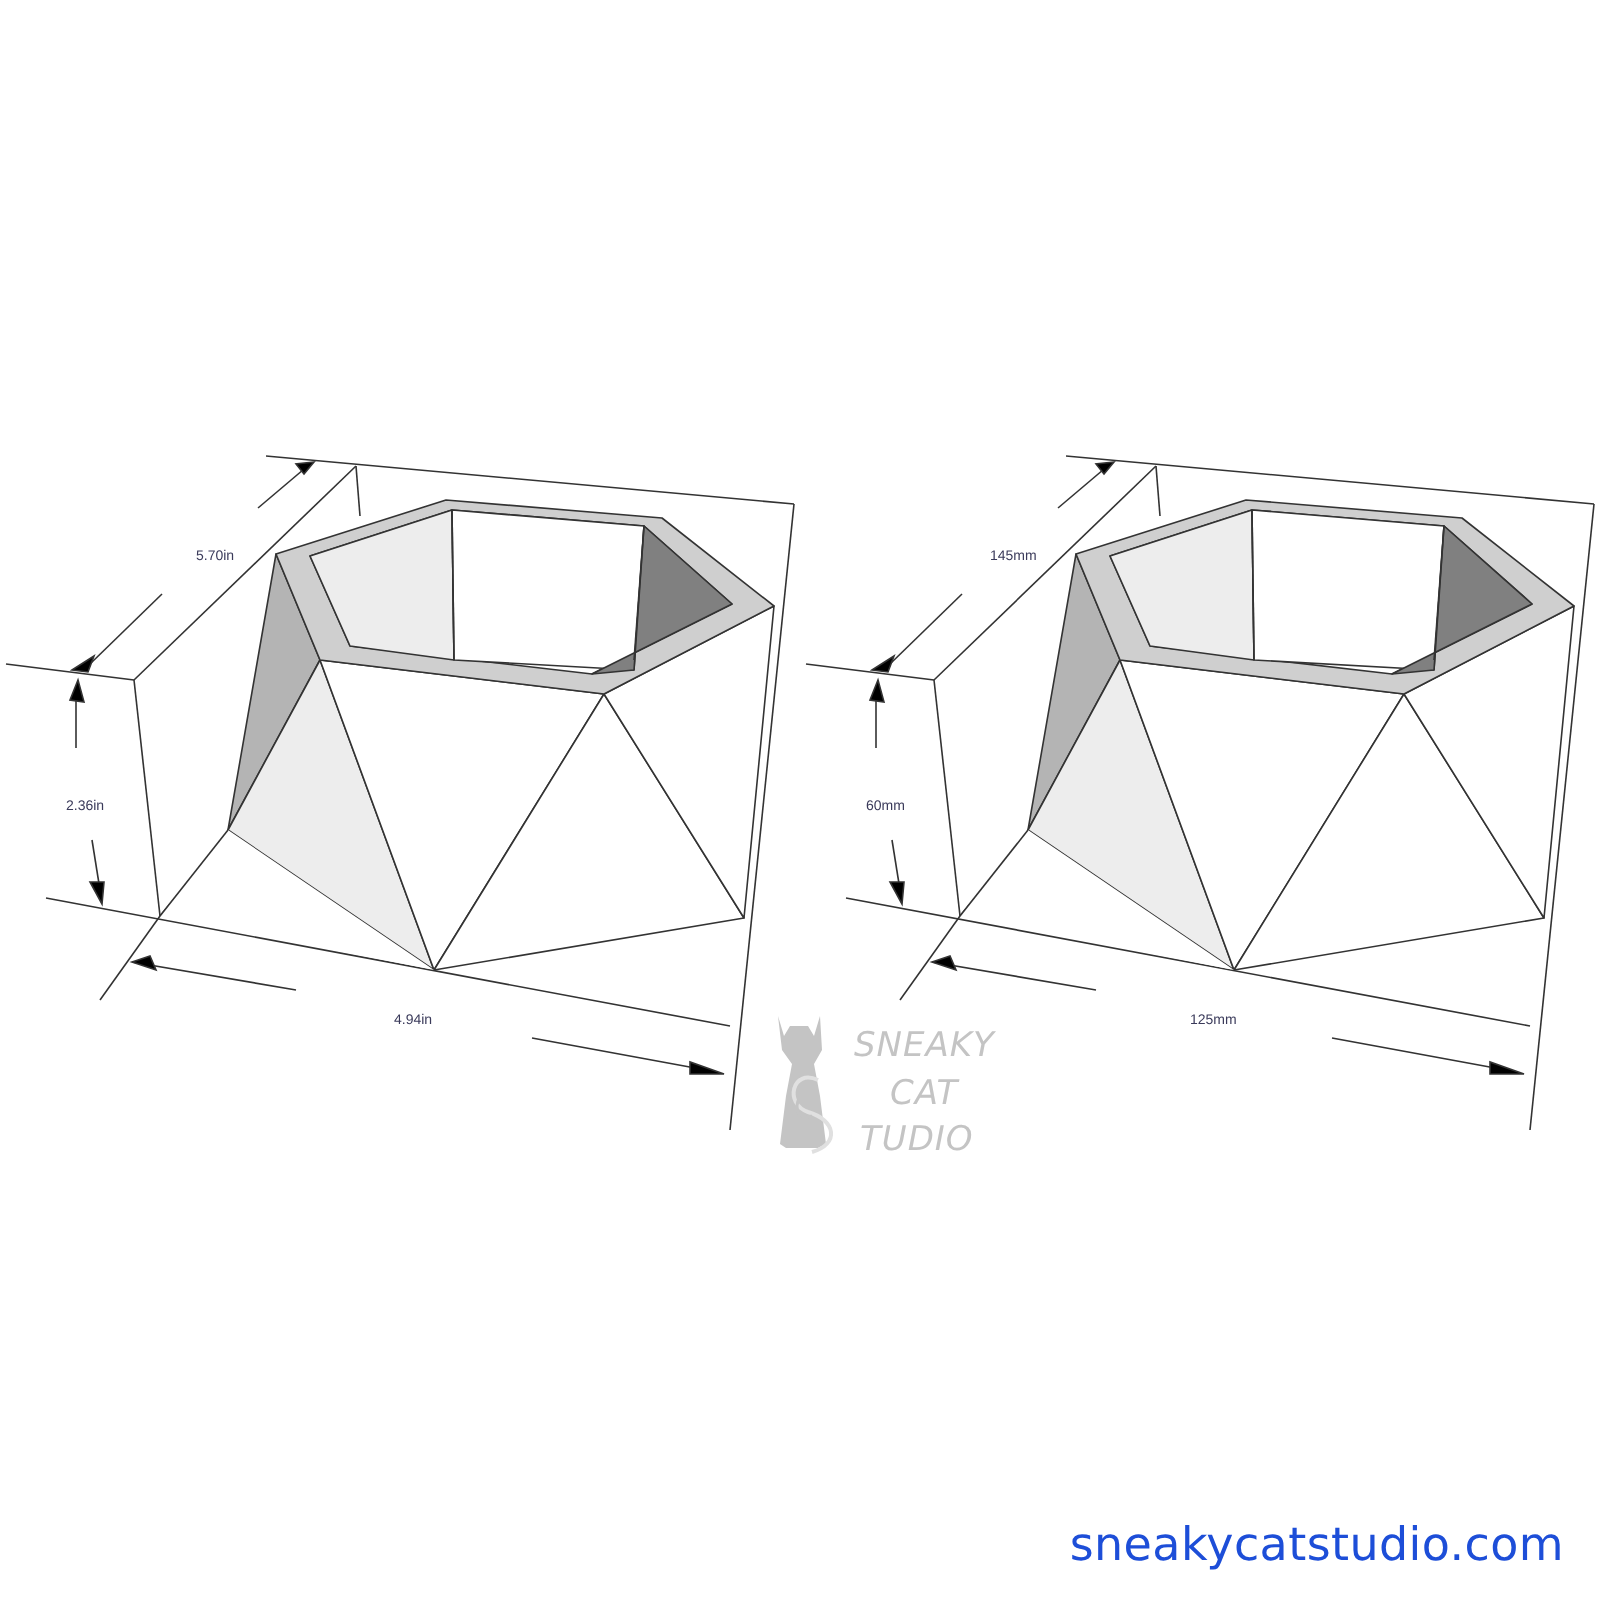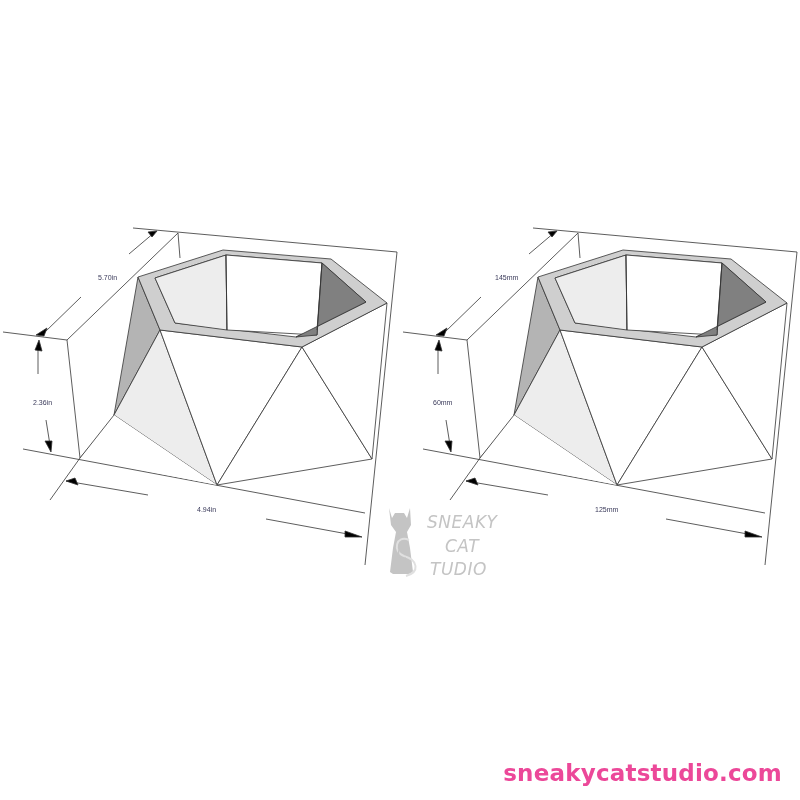--- a/index.html
+++ b/index.html
@@ -1,20 +1,20 @@
 <!DOCTYPE html>
 <html><head>
   <meta charset="utf-8">
   <style>
     html, body { margin: 0; padding: 0; background: #ffffff; }
     body { width: 800px; height: 800px; position: relative; overflow: hidden; font-family: "Liberation Sans", sans-serif; }
     svg#stage { position: absolute; left: 0; top: 0; }
     .dim-label { font-family: "Liberation Sans", sans-serif; font-size: 7px; fill: #3a3a5a; }
     .logo-text { font-family: "DejaVu Sans", sans-serif; font-style: italic; font-size: 17px; fill: #c4c4c4; letter-spacing: 0.5px; }
-    .site-url { position: absolute; right: 18px; bottom: 14px; font-family: "DejaVu Sans", sans-serif; font-weight: bold; font-size: 23px; color: #ec4899; letter-spacing: 0.2px; }
+    .site-url { position: absolute; right: 18px; bottom: 14px; font-family: "DejaVu Sans", sans-serif; font-weight: normal; font-size: 23px; color: #1d4ed8; letter-spacing: 0.2px; }
   </style>
 </head>
 <body>
 
 <svg id="stage" width="800" height="800" viewBox="0 0 800 800" xmlns="http://www.w3.org/2000/svg">
   <defs>
     <g id="planter-view">
 
       <g stroke="#333" stroke-width="0.8" fill="none">
         <line x1="133" y1="228" x2="397" y2="252"></line>

